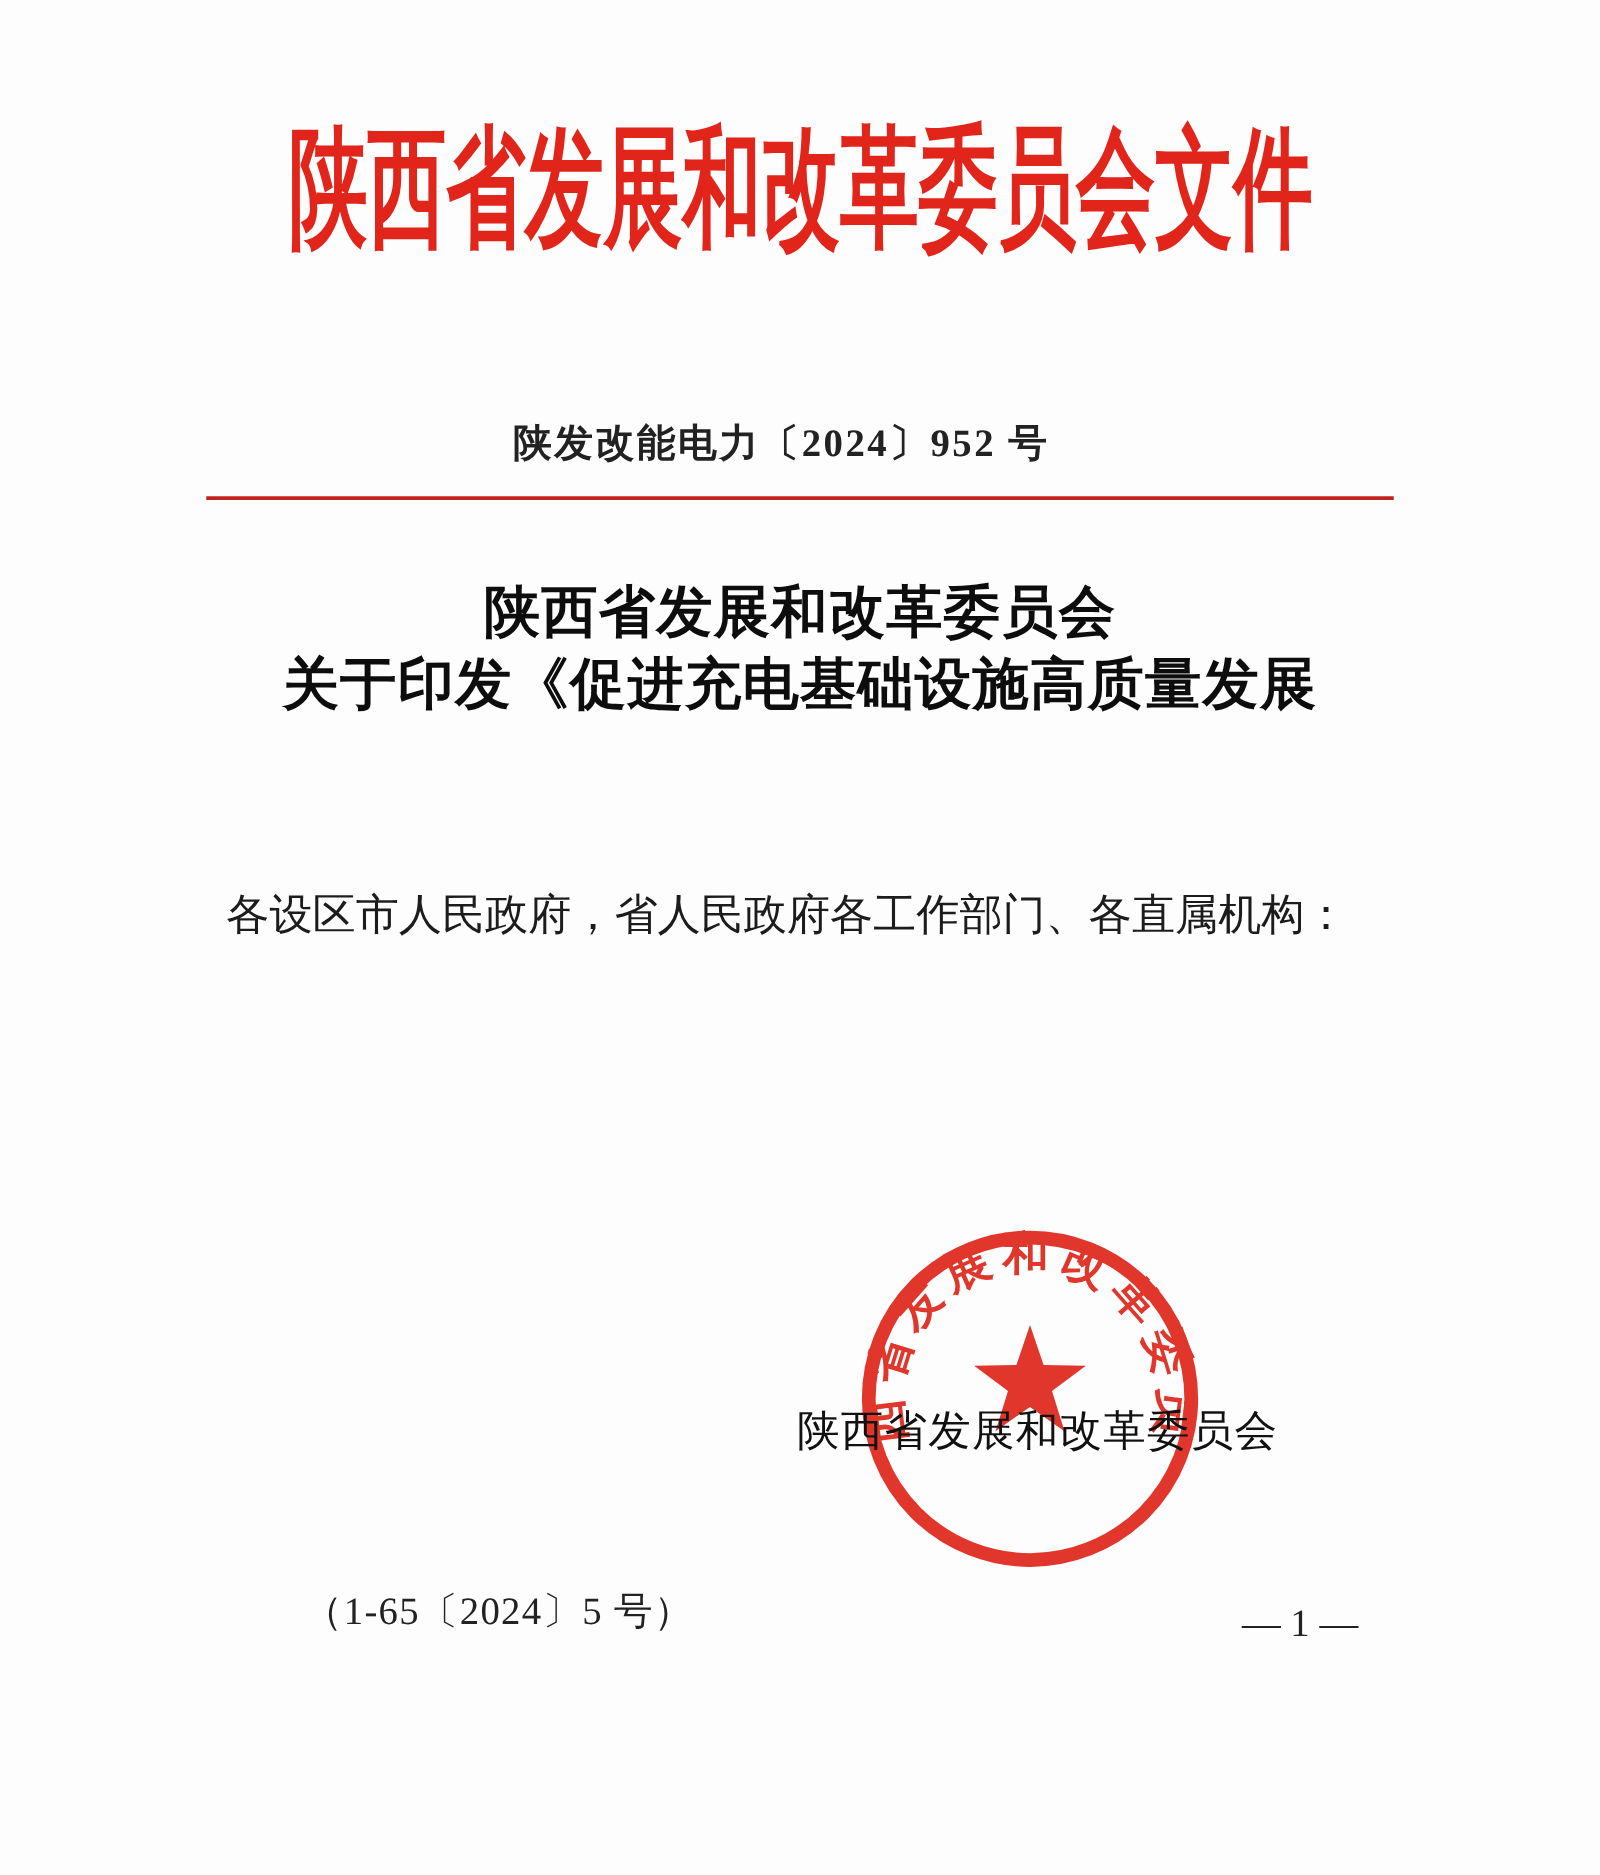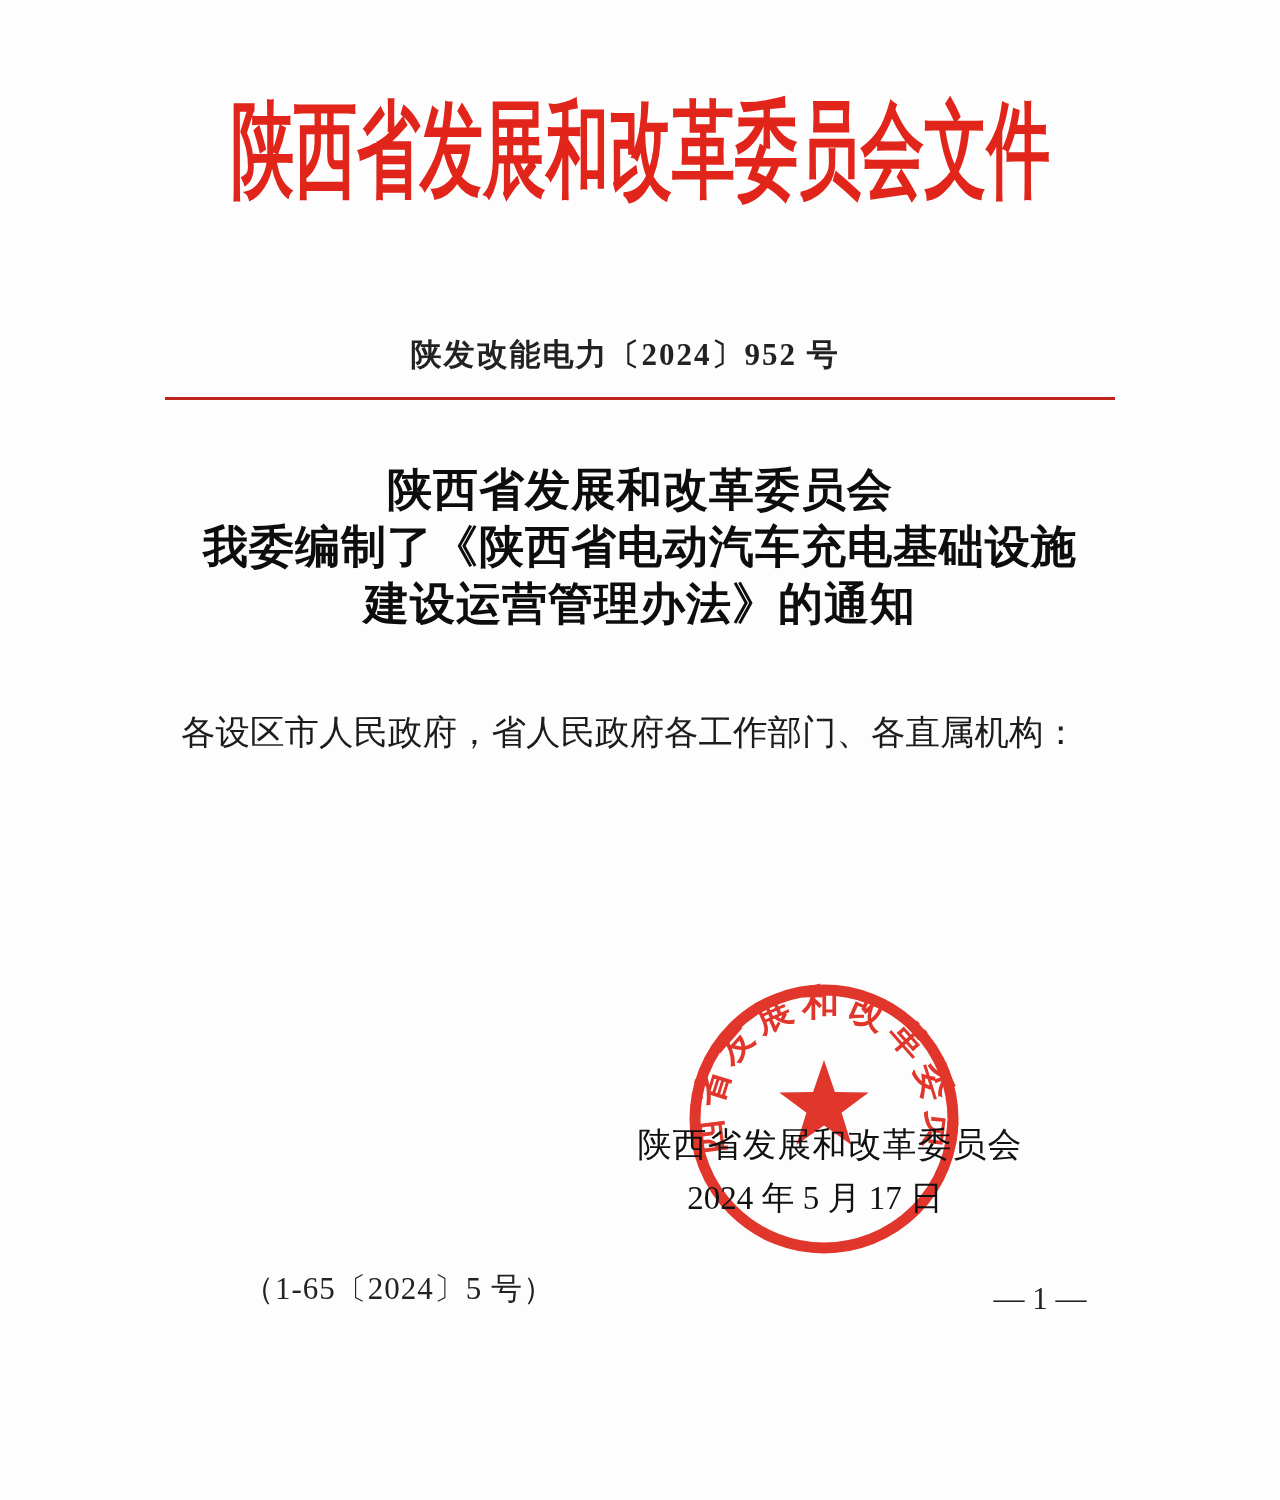--- a/index.html
+++ b/index.html
@@ -140,40 +140,38 @@
   <div class="header">
     <span class="header-text">陕西省发展和改革委员会文件</span>
   </div>
 
   <div class="doc-number">陕发改能电力〔2024〕952 号</div>
 
   <div class="red-line"></div>
 
   <div class="title">
     <div>陕西省发展和改革委员会</div>
-    <div>我委编制了《陕西省电动汽车充电基础设施</div>
-    <div>建设运营管理办法》的通知</div>
+    <div>关于印发《促进充电基础设施高质量发展</div>
   </div>
 
   <div class="body">
     <p class="salutation">各设区市人民政府，省人民政府各工作部门、各直属机构：</p>
   </div>
 
   <svg class="seal" viewBox="0 0 290 290">
     <circle cx="145" cy="145" r="129" fill="none" stroke="#e02a1e" stroke-width="11"></circle>
     <polygon points="145,86 155.9,118 189.7,118.5 162.6,138.7 172.6,171 145,151.5 117.4,171 127.4,138.7 100.3,118.5 134.1,118" fill="#e02a1e"></polygon>
     <defs>
       <path id="sealArc" d="M 47.3 180.6 A 104 104 0 1 1 242.7 180.6" fill="none"></path>
     </defs>
     <text font-size="37" fill="#e02a1e" font-weight="bold" letter-spacing="7" font-family="Liberation Serif, DejaVu Serif, serif">
       <textPath href="#sealArc" startOffset="50%" text-anchor="middle">陕西省发展和改革委员会</textPath>
     </text>
   </svg>
 
   <div class="signature">陕西省发展和改革委员会</div>
 
-  <div class="sign-date">2024 年 5 月 17 日</div>
 
   <div class="doc-ref">（1-65〔2024〕5 号）</div>
 
   <div class="page-number">— 1 —</div>
 
 </div>
 
 </body></html>

